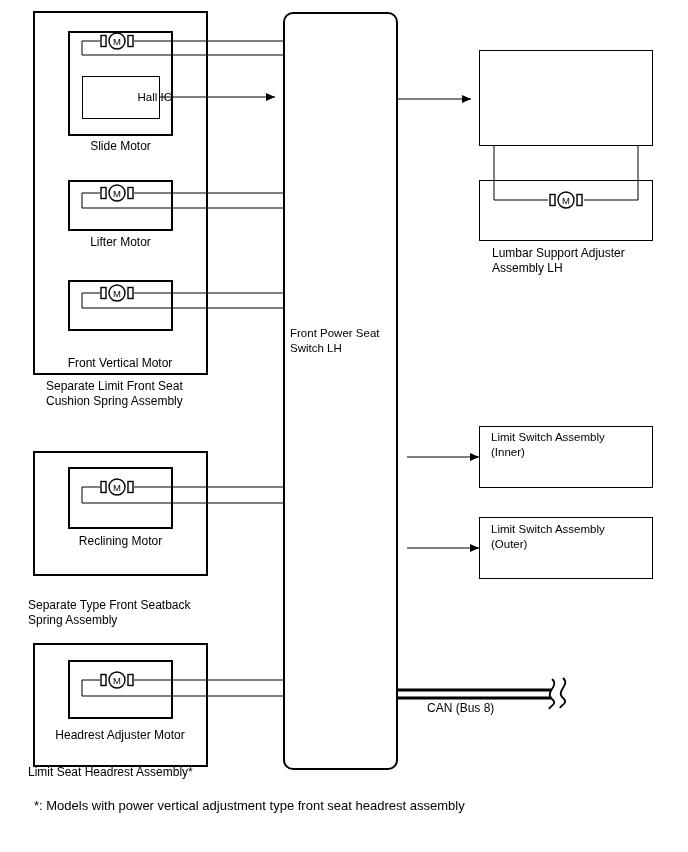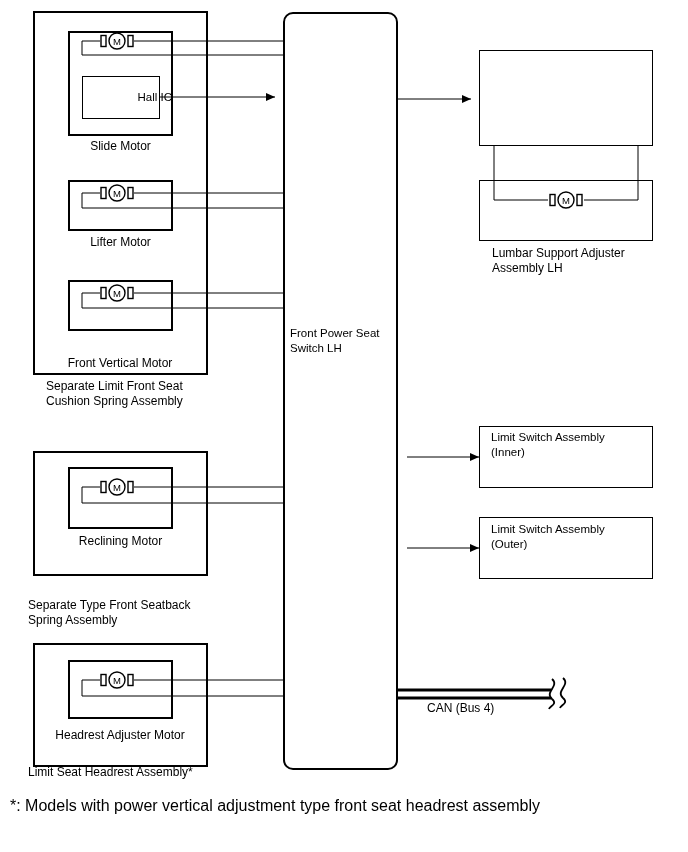--- a/index.html
+++ b/index.html
@@ -41,23 +41,24 @@
     text-align: center;
   }
   .inner-label {
     position: absolute;
     font-size: 11.5px;
     line-height: 15px;
     white-space: pre;
   }
   .footnote {
     position: absolute;
-    font-size: 16px;
+    font-size: 13px;
     line-height: 15px;
     white-space: pre;
+    margin-left: 24px;
   }
   svg.wires {
     position: absolute;
     left: 0;
     top: 0;
     width: 688px;
     height: 852px;
     pointer-events: none;
   }
   .motor {
@@ -111,21 +112,21 @@
 Assembly LH</div>
 
   <div class="box thin" style="left:479px; top:426px; width:174px; height:62px;"></div>
   <div class="inner-label" style="left:491px; top:430px; width:165px;">Limit Switch Assembly
 (Inner)</div>
 
   <div class="box thin" style="left:479px; top:517px; width:174px; height:62px;"></div>
   <div class="inner-label" style="left:491px; top:522px; width:165px;">Limit Switch Assembly
 (Outer)</div>
 
-  <div class="label" style="left:427px; top:701px; width:120px;">CAN (Bus 4)</div>
+  <div class="label" style="left:427px; top:701px; width:120px;">CAN (Bus 8)</div>
 
   <div class="footnote" style="left:10px; top:798px; width:600px;">*: Models with power vertical adjustment type front seat headrest assembly</div>
 
   <svg class="wires" viewBox="0 0 688 852" xmlns="http://www.w3.org/2000/svg">
     <defs>
       <marker id="arrowR" markerWidth="10" markerHeight="10" refX="9" refY="4" orient="auto" markerUnits="userSpaceOnUse">
         <path d="M0,0 L9,4 L0,8 z" fill="#000000"></path>
       </marker>
       <marker id="arrowL" markerWidth="10" markerHeight="10" refX="9" refY="4" orient="auto" markerUnits="userSpaceOnUse">
         <path d="M0,0 L9,4 L0,8 z" fill="#000000"></path>

